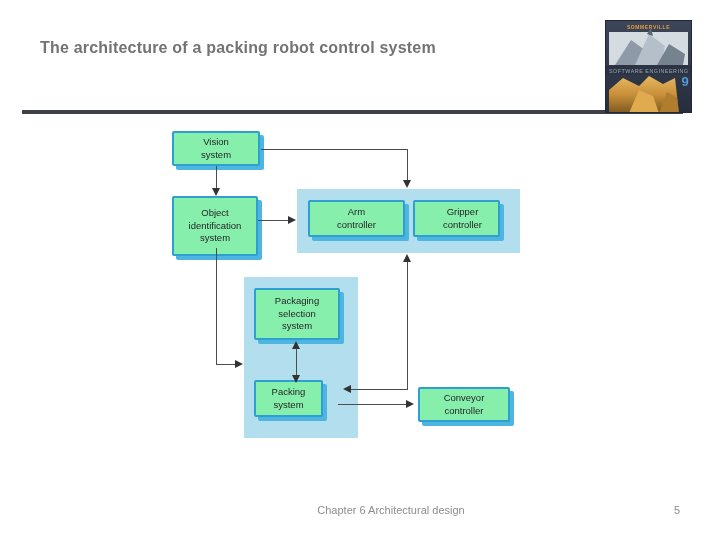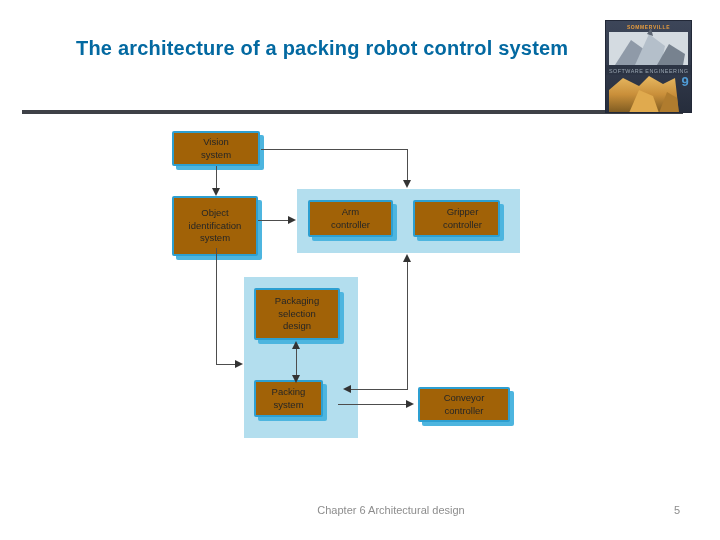--- a/index.html
+++ b/index.html
@@ -3,38 +3,37 @@
 <meta charset="utf-8">
 <style>
   html,body{margin:0;padding:0;}
   body{
     width:720px;height:540px;position:relative;background:#ffffff;
     font-family:"Liberation Sans", sans-serif;overflow:hidden;
   }
   
   .slide-title{
     position:absolute;left:40px;top:34px;width:520px;
-    font-size:20px;font-weight:bold;color:#0369a1;line-height:28px;
+    font-size:16px;font-weight:bold;color:#737373;line-height:28px;
     letter-spacing:0.2px;
-    margin-left:36px;
   }
   .title-rule{
     position:absolute;left:22px;top:110px;width:661px;height:4px;
     background:#3e4147;
   }
   .book-cover{
     position:absolute;left:605px;top:20px;width:87px;height:93px;
   }
   
   .diagram{position:absolute;left:0;top:0;width:720px;height:540px;}
   .region{
     position:absolute;background:#b3deee;
   }
   .node{
-    position:absolute;background:#a16207;
+    position:absolute;background:#86efac;
     border:2px solid #2d9fd1;border-radius:2px;
     box-shadow:4px 4px 0 0 #4db5df;
     display:flex;align-items:center;justify-content:center;
     text-align:center;font-size:9.5px;line-height:12.5px;color:#262626;
     white-space:pre-line;box-sizing:border-box;
   }
   .line{position:absolute;background:#4d4d4d;}
   .arr{position:absolute;width:0;height:0;}
   .arr-down{border-left:4px solid transparent;border-right:4px solid transparent;border-top:8px solid #333;}
   .arr-up{border-left:4px solid transparent;border-right:4px solid transparent;border-bottom:8px solid #333;}
@@ -93,27 +92,27 @@
 <div class="diagram">
 
   <div class="region" style="left:297px;top:189px;width:223px;height:64px;"></div>
   <div class="region" style="left:244px;top:277px;width:114px;height:161px;"></div>
 
   <div class="node" style="left:172px;top:131px;width:88px;height:35px;">Vision
 system</div>
   <div class="node" style="left:172px;top:196px;width:86px;height:60px;">Object
 identification
 system</div>
-  <div class="node" style="left:308px;top:200px;width:85px;height:37px;">Arm
+  <div class="node" style="left:308px;top:200px;width:97px;height:37px;">Arm
 controller</div>
   <div class="node" style="left:413px;top:200px;width:87px;height:37px;padding-left:12px;">Gripper
 controller</div>
   <div class="node" style="left:254px;top:288px;width:86px;height:52px;">Packaging
 selection
-design</div>
+system</div>
   <div class="node" style="left:254px;top:380px;width:69px;height:37px;">Packing
 system</div>
   <div class="node" style="left:418px;top:387px;width:92px;height:35px;">Conveyor
 controller</div>
 
   <div class="line" style="left:216px;top:166px;width:1px;height:22px;"></div>
   <div class="arr arr-down" style="left:212px;top:188px;"></div>
 
   <div class="line" style="left:261px;top:149px;width:147px;height:1px;"></div>
   <div class="line" style="left:407px;top:149px;width:1px;height:31px;"></div>

